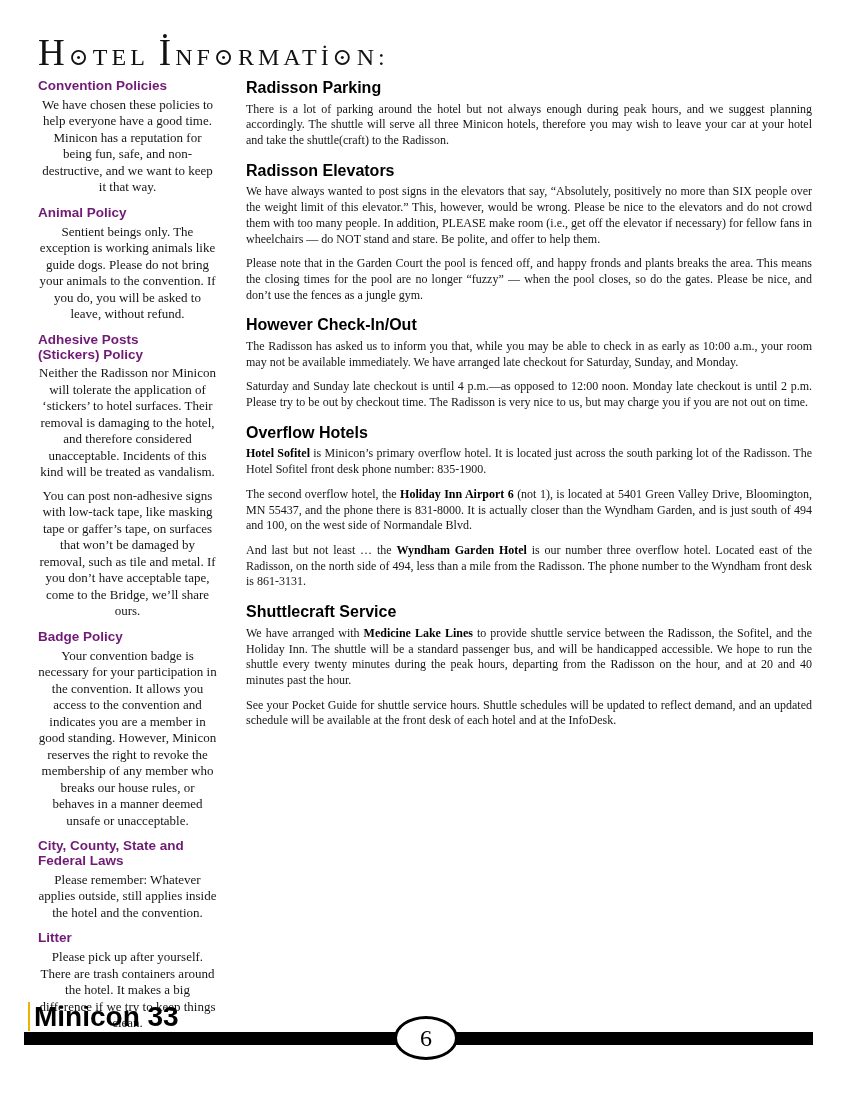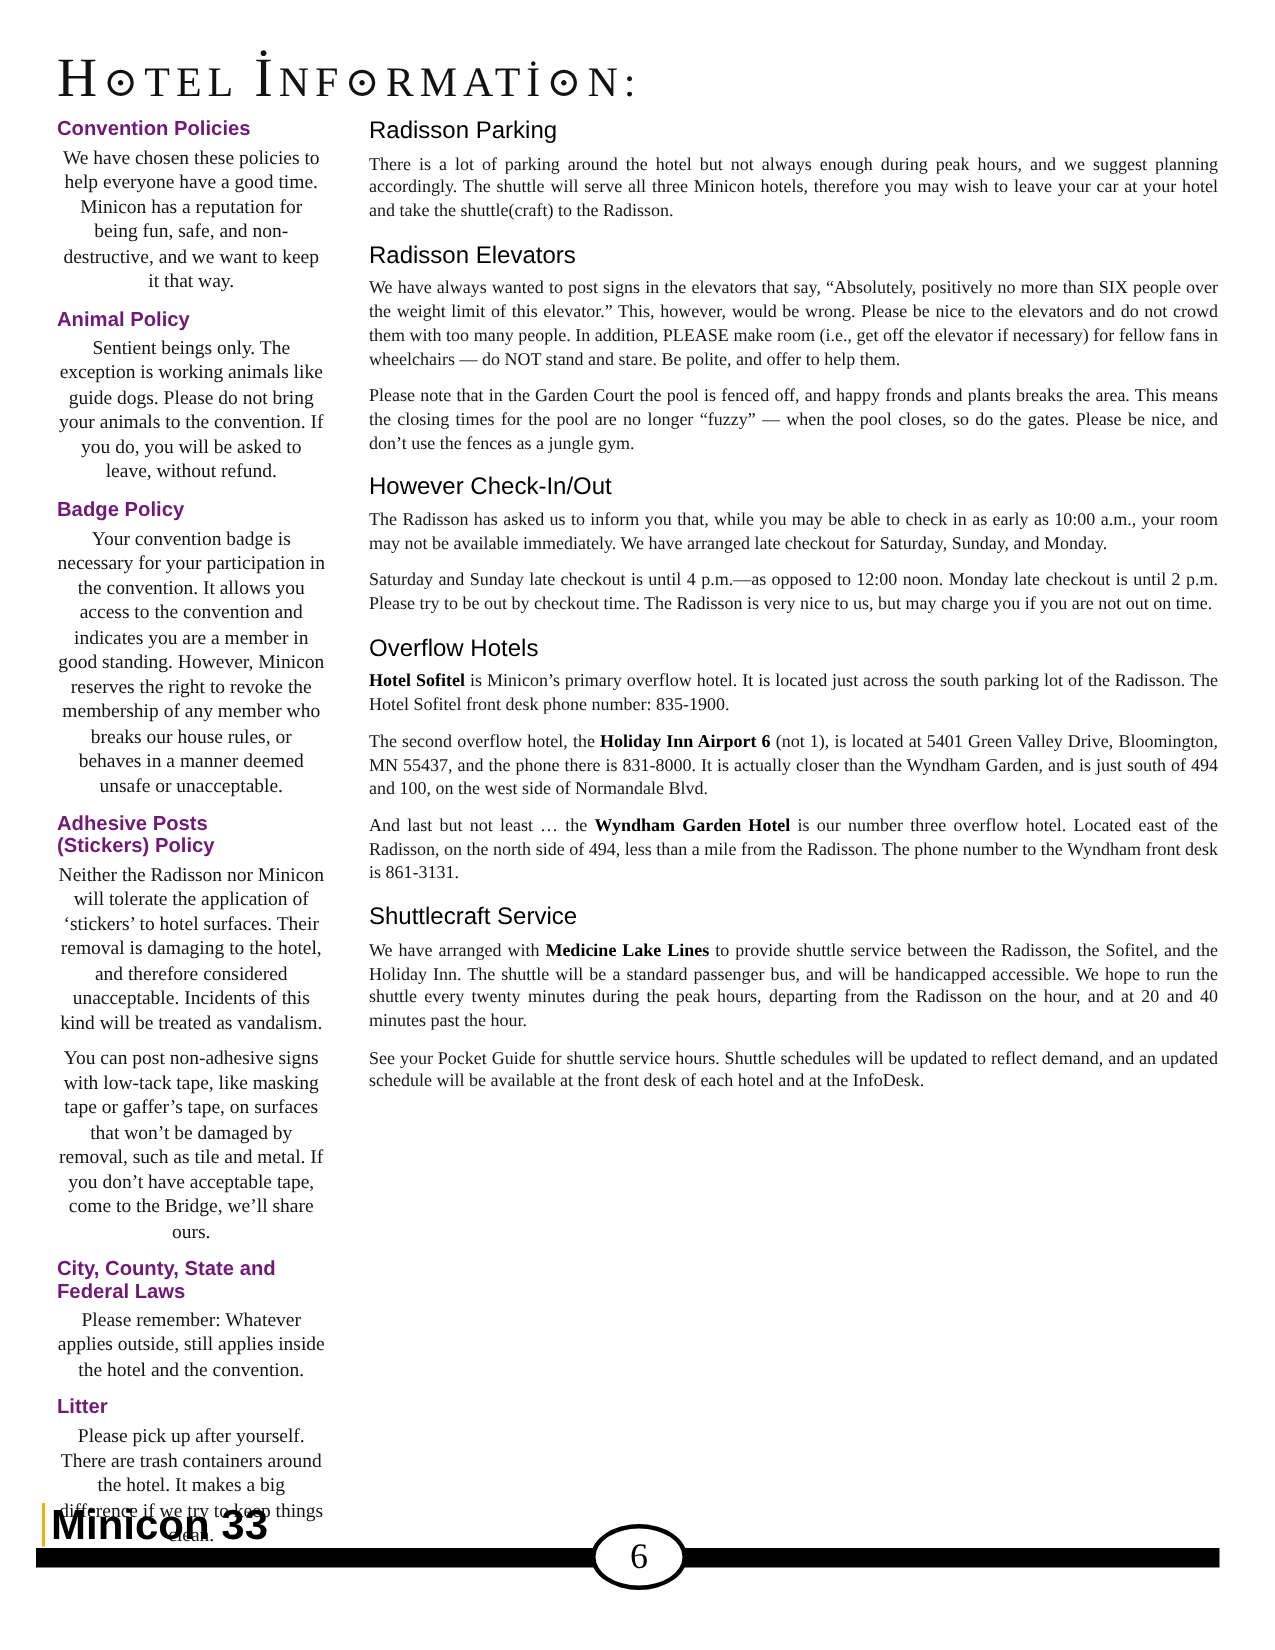--- a/index.html
+++ b/index.html
@@ -23,21 +23,21 @@
   .title {
     font-family: "Liberation Serif", "DejaVu Serif", serif;
     font-weight: 400;
     letter-spacing: 4px;
     white-space: nowrap;
     color: #121212;
     margin-bottom: 6px;
     line-height: 1;
   }
   .title .ti { font-size: 37px; }
-  .title .tr { font-size: 28px; }
+  .title .tr { font-size: 24px; }
   .title .word2 { margin-left: 10px; }
   
   .columns { display: flex; gap: 29px; margin-top: 8px; }
   .col-left { width: 179px; flex: none; }
   .col-right { flex: 1; min-width: 0; }
   .col-left h3 {
     font-family: "Liberation Sans", sans-serif;
     font-weight: 700;
     font-size: 13.5px;
     line-height: 1.1;
@@ -49,21 +49,21 @@
   .col-left p {
     font-family: "Liberation Serif", "DejaVu Serif", serif;
     font-size: 13px;
     line-height: 1.27;
     margin: 0 0 7px;
     color: #151515;
     text-align: center;
   }
   .col-right h2 {
     font-family: "Liberation Sans", sans-serif;
-    font-weight: 400;
+    font-weight: 700;
     font-size: 16px;
     line-height: 1.1;
     margin: 13px 0 5px;
     color: #000;
   }
   .col-right .sec:first-child h2 { margin-top: 0; }
   .col-right p {
     font-family: "Liberation Serif", "DejaVu Serif", serif;
     font-size: 12px;
     line-height: 1.31;
@@ -126,28 +126,28 @@
       <div class="col-left">
         <div class="sec">
           <h3>Convention Policies</h3>
           <p>We have chosen these policies to help everyone have a good time. Minicon has a reputation for being fun, safe, and non-destructive, and we want to keep it that way.</p>
         </div>
         <div class="sec">
           <h3>Animal Policy</h3>
           <p>Sentient beings only. The exception is working animals like guide dogs. Please do not bring your animals to the convention. If you do, you will be asked to leave, without refund.</p>
         </div>
         <div class="sec">
-          <h3>Badge Policy</h3>
-          <p>Your convention badge is necessary for your participation in the convention. It allows you access to the convention and indicates you are a member in good standing. However, Minicon reserves the right to revoke the membership of any member who breaks our house rules, or behaves in a manner deemed unsafe or unacceptable.</p>
-        </div>
-        <div class="sec">
           <h3>Adhesive Posts
 (Stickers) Policy</h3>
           <p>Neither the Radisson nor Minicon will tolerate the application of ‘stickers’ to hotel surfaces. Their removal is damaging to the hotel, and therefore considered unacceptable. Incidents of this kind will be treated as vandalism.</p>
           <p>You can post non-adhesive signs with low-tack tape, like masking tape or gaffer’s tape, on surfaces that won’t be damaged by removal, such as tile and metal. If you don’t have acceptable tape, come to the Bridge, we’ll share ours.</p>
+        </div>
+        <div class="sec">
+          <h3>Badge Policy</h3>
+          <p>Your convention badge is necessary for your participation in the convention. It allows you access to the convention and indicates you are a member in good standing. However, Minicon reserves the right to revoke the membership of any member who breaks our house rules, or behaves in a manner deemed unsafe or unacceptable.</p>
         </div>
         <div class="sec">
           <h3>City, County, State and
 Federal Laws</h3>
           <p>Please remember: Whatever applies outside, still applies inside the hotel and the convention.</p>
         </div>
         <div class="sec">
           <h3>Litter</h3>
           <p>Please pick up after yourself. There are trash containers around the hotel. It makes a big difference if we try to keep things clean.</p>
         </div>

